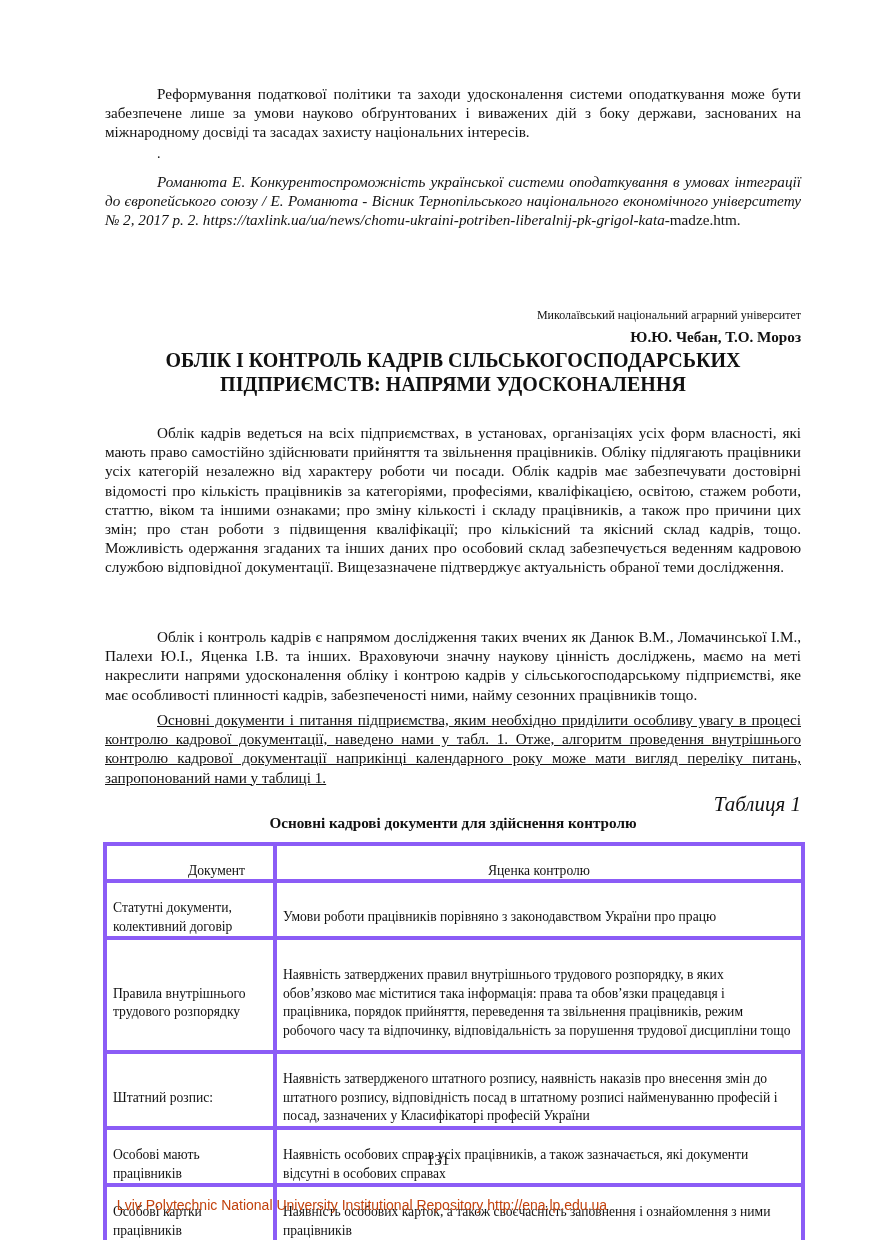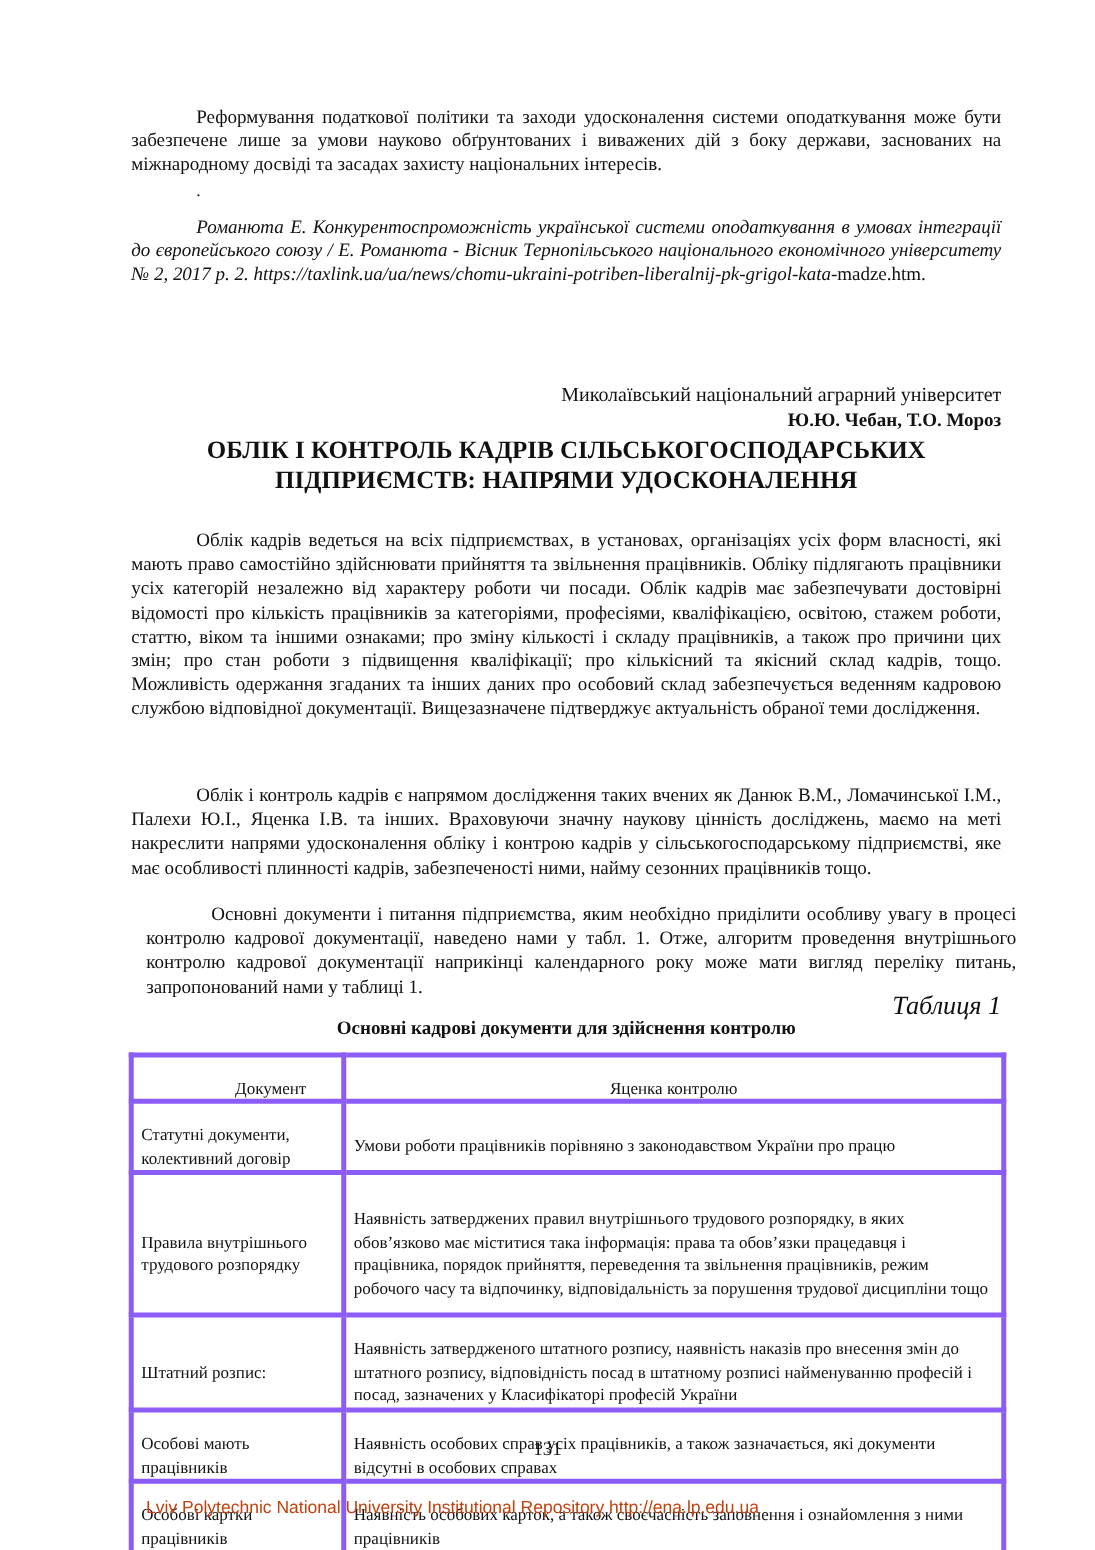--- a/index.html
+++ b/index.html
@@ -6,21 +6,21 @@
   body { width: 876px; height: 1240px; position: relative; overflow: hidden;
          font-family: "Liberation Serif", "DejaVu Serif", serif; color: #111; }
   .page { position: absolute; left: 0; top: 0; width: 876px; height: 1240px; }
   .block { position: absolute; left: 105px; width: 696px; font-size: 15.2px; line-height: 19.2px; text-align: justify; }
   .indent { text-indent: 52px; }
   .p1 { top: 84px; }
   .dot { position: absolute; left: 157px; top: 146px; font-size: 14px; }
   .ref { top: 172px; font-style: italic; }
   .ref .plain { font-style: normal; }
   .authors { position: absolute; right: 75px; top: 288px; font-weight: bold; font-size: 15.2px; text-align: right; margin-top: 40px; }
-  .affil { position: absolute; right: 75px; top: 308px; font-size: 16px; text-align: right; }
+  .affil { position: absolute; right: 75px; top: 308px; font-size: 12px; text-align: right; }
   .title { position: absolute; left: 105px; width: 696px; top: 348px; text-align: center; font-weight: bold; font-size: 20px; line-height: 24px; }
   .b1 { top: 423px; }
   .b2 { top: 627px; }
   .b3 { top: 710px; }
   .tablenum { position: absolute; right: 75px; top: 792px; font-style: italic; font-size: 21px; }
   .tabletitle { position: absolute; left: 105px; width: 696px; top: 814px; text-align: center; font-weight: bold; font-size: 15.2px; }
   table.t1 { position: absolute; left: 103px; top: 842px; width: 702px; border-collapse: collapse; font-size: 13.6px; line-height: 18.6px; }
   table.t1 td, table.t1 th { border: 4px solid #8b5cf6; padding: 16px 6px 0 6px; vertical-align: middle; text-align: left; font-weight: normal; }
   table.t1 th { text-align: center; height: 17px; line-height: 17px; }
   table.t1 col.c1 { width: 170px; }
@@ -46,21 +46,21 @@
   <div class="authors">Ю.Ю. Чебан, Т.О.  Мороз</div>
   <div class="affil">Миколаївський національний аграрний університет</div>
 
   <h1 class="title" style="margin:0;font-family:Liberation Serif, serif;">
     <span>ОБЛІК І КОНТРОЛЬ КАДРІВ СІЛЬСЬКОГОСПОДАРСЬКИХ</span><br>
     <span>ПІДПРИЄМСТВ: НАПРЯМИ УДОСКОНАЛЕННЯ</span>
   </h1>
 
   <p class="block indent b1" style="margin:0;">Облік кадрів ведеться на всіх підприємствах, в установах, організаціях усіх форм власності, які мають право самостійно здійснювати прийняття та звільнення працівників. Обліку підлягають працівники усіх категорій незалежно від характеру роботи чи посади. Облік кадрів має забезпечувати достовірні відомості про кількість працівників за категоріями, професіями, кваліфікацією, освітою, стажем роботи, статтю, віком та іншими ознаками; про зміну кількості і складу працівників, а також про причини цих змін; про стан роботи з підвищення кваліфікації; про кількісний та якісний склад кадрів, тощо. Можливість одержання згаданих та інших даних про особовий склад забезпечується веденням кадровою службою відповідної документації. Вищезазначене підтверджує актуальність обраної теми дослідження.</p>
   <p class="block indent b2" style="margin:0;">Облік і контроль кадрів є напрямом дослідження таких вчених як Данюк В.М., Ломачинської І.М., Палехи Ю.І., Яценка І.В. та інших. Враховуючи значну наукову цінність досліджень, маємо на меті накреслити напрями удосконалення обліку і контрою кадрів у сільськогосподарському підприємстві, яке має особливості плинності кадрів, забезпеченості ними, найму сезонних працівників тощо.</p>
-  <p class="block indent b3" style="margin:12px;">Основні документи і питання підприємства, яким необхідно приділити особливу увагу в процесі контролю кадрової документації, наведено нами у табл. 1. Отже, алгоритм проведення внутрішнього контролю кадрової документації наприкінці календарного року може мати вигляд переліку питань, запропонований нами у таблиці 1.</p>
+  <p class="block indent b3" style="margin:0;text-decoration:underline;">Основні документи і питання підприємства, яким необхідно приділити особливу увагу в процесі контролю кадрової документації, наведено нами у табл. 1. Отже, алгоритм проведення внутрішнього контролю кадрової документації наприкінці календарного року може мати вигляд переліку питань, запропонований нами у таблиці 1.</p>
 
   <div class="tablenum">Таблиця 1</div>
   <div class="tabletitle">Основні кадрові документи для здійснення контролю</div>
 
   <table class="t1">
     <colgroup>
         <col class="c1">
         <col class="c2">
       </colgroup>
     <thead>

